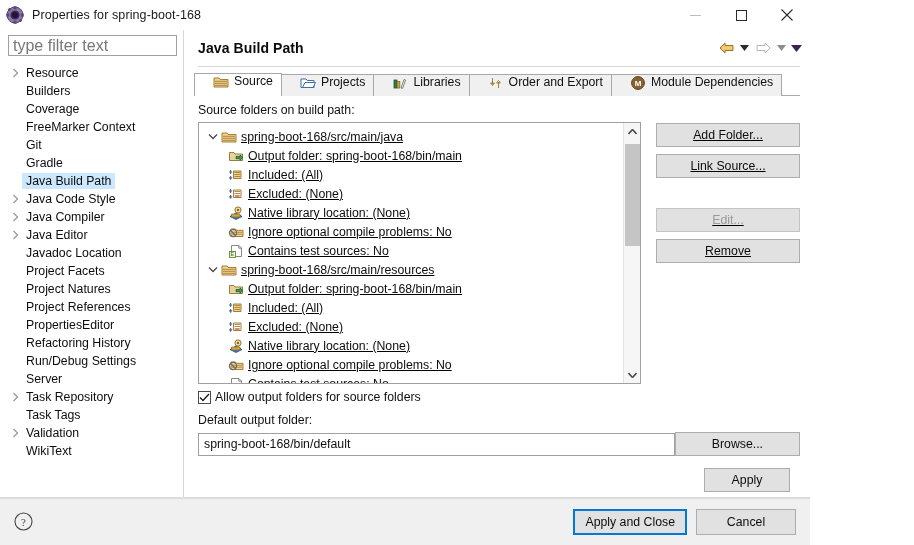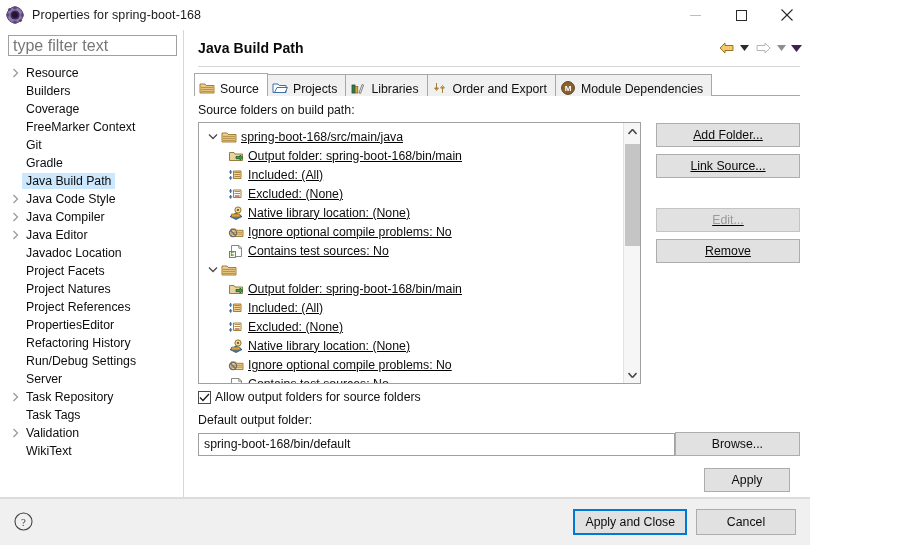--- a/index.html
+++ b/index.html
@@ -167,22 +167,22 @@
   .tabbar::after {
     content: "";
     position: absolute;
     left: 10px; right: 10px; bottom: 0;
     height: 1px;
     background: #a8a8a8;
   }
   .tab {
     height: 22px;
     display: flex;
-    align-items: flex-end;
-    padding: 0 8px 0 4px;
+    align-items: flex-start;
+    padding: 0 8px 0 18px;
     border: 1px solid #a8a8a8;
     border-bottom: none;
     background: #f0f0f0;
     font-size: 12.3px;
     color: #111;
     cursor: default;
     margin-right: -1px;
     position: relative;
     z-index: 1;
     white-space: nowrap;
@@ -735,20 +735,21 @@
                     <svg width="10" height="7" viewBox="0 0 10 7">
                       <path d="M1 1.5 L5 5.5 L9 1.5" fill="none" stroke="#4a4a4a" stroke-width="1.3"></path>
                     </svg>
                   </span>
                   <span class="t-ico">
                     <svg width="16" height="16" viewBox="0 0 16 16">
                       <path d="M1 4 L6 4 L7.2 5.5 L15 5.5 L15 13 L1 13 Z" fill="#f2d191" stroke="#9a7324" stroke-width="0.9"></path>
                       <path d="M2 7.3 L14 7.3 M2 9.3 L14 9.3 M2 11.3 L14 11.3" stroke="#9a7324" stroke-width="0.8"></path>
                     </svg>
                   </span>
+                  <span>spring-boot-168/src/main/resources</span>
                 </div>
                 <div class="t-row child">
                   <span class="t-ico">
                     <svg width="16" height="16" viewBox="0 0 16 16">
                       <path d="M1.5 4.5 L6 4.5 L7 6 L14.5 6 L14.5 12.5 L1.5 12.5 Z" fill="#e6d49c" stroke="#8a7332" stroke-width="0.9"></path>
                       <path d="M8 8.5 L12 8.5 L12 7 L15 9.6 L12 12.2 L12 10.7 L8 10.7 Z" fill="#3f9b4e" stroke="#1f5c29" stroke-width="0.8" stroke-linejoin="round"></path>
                     </svg>
                   </span>
                   <span>Output folder: spring-boot-168/bin/main</span>
                 </div>

